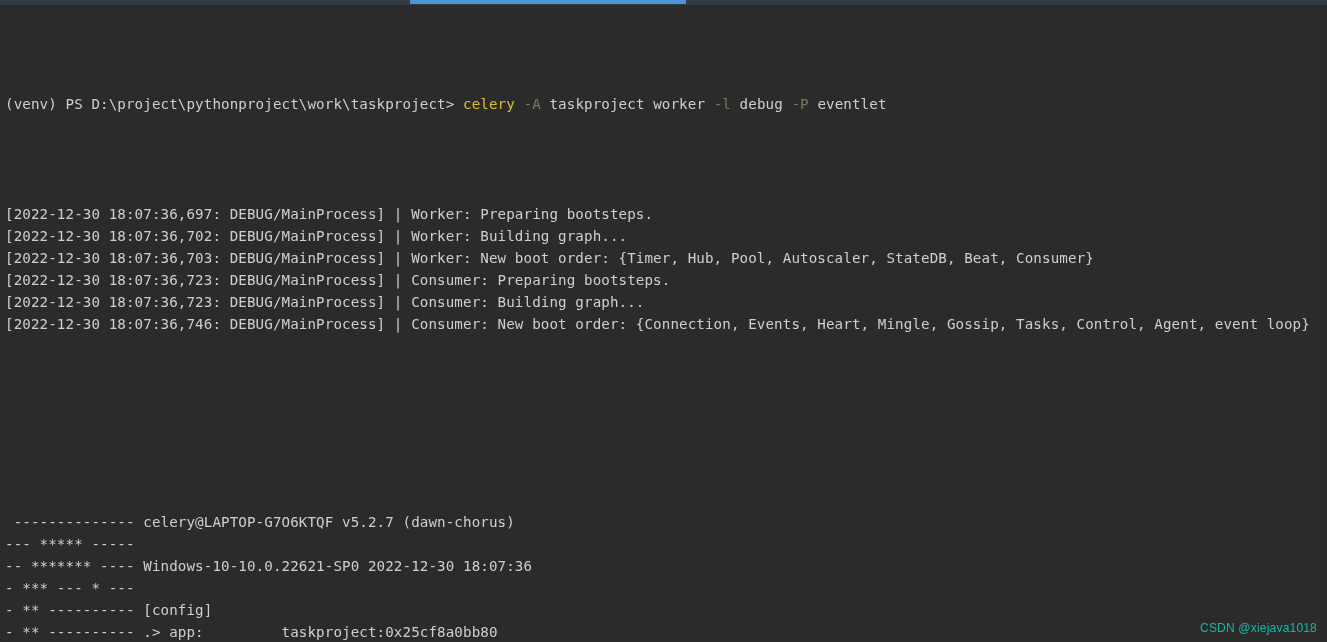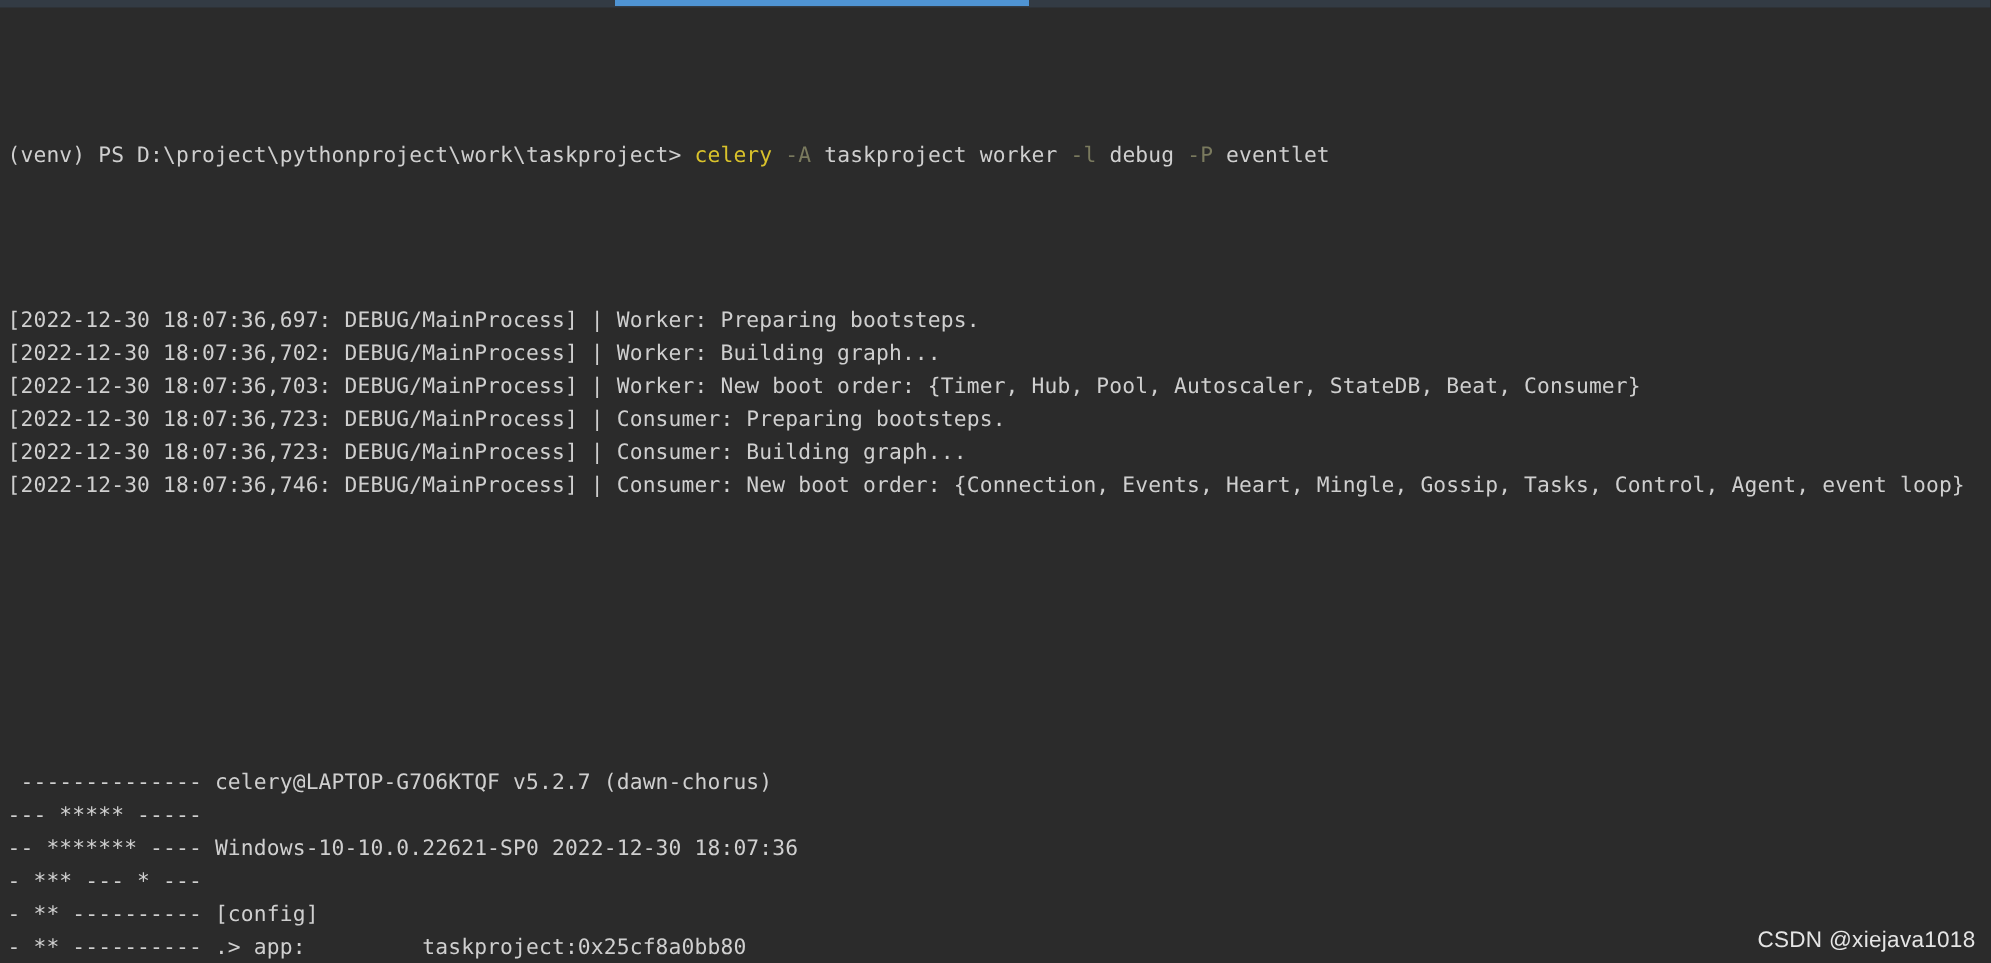--- a/index.html
+++ b/index.html
@@ -64,22 +64,22 @@
   
   .tok-default { color: #cfcfcf; }
   .tok-cmd     { color: #d9c22b; }
   .tok-flag    { color: #7a7a5e; }
 
   .watermark {
     position: absolute;
     right: 10px;
     bottom: 7px;
     font-family: "Liberation Sans", sans-serif;
-    font-size: 15px;
-    color: #e5e5e5;
+    font-size: 12px;
+    color: #14b8a6;
     letter-spacing: 0.2px;
   }
 </style>
 </head>
 <body>
 
 <div id="terminal">
 
   <div class="top-strip">
     <div class="top-indicator"></div>

